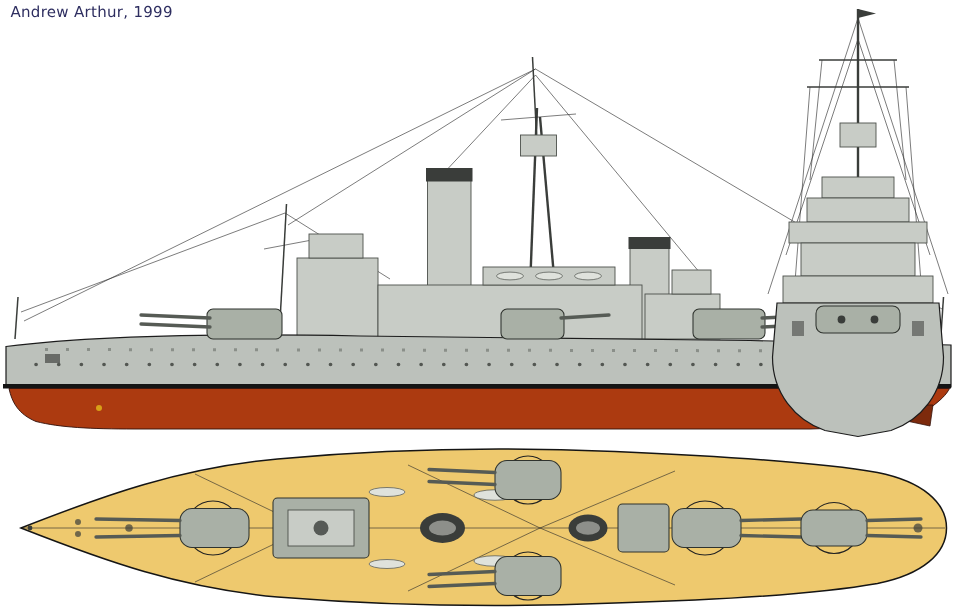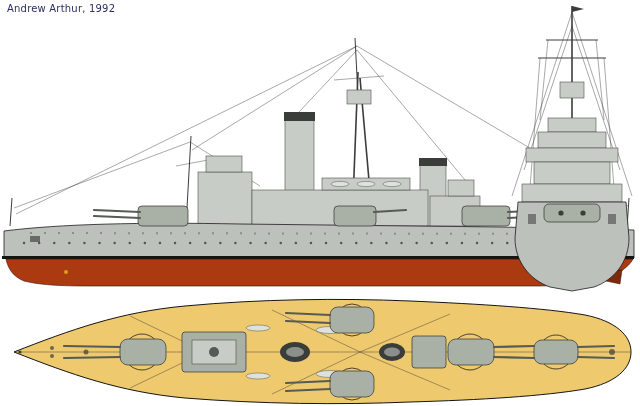--- a/index.html
+++ b/index.html
@@ -19,21 +19,21 @@
   .mast   { stroke:#3a3d3a; stroke-width:1.6; fill:none; }
   .thin   { stroke:#3a3d3a; stroke-width:1; fill:none; }
   .barrel { stroke:#565b55; stroke-width:2.2; fill:none; stroke-linecap:round; }
   .dark   { fill:var(--funnel-dark,#3a3d3a); }
   .ring   { fill:none; stroke:#222; stroke-width:.8; }
 </style>
 </head>
 <body>
 
 <div class="canvas">
-  <div class="caption">Andrew Arthur, 1992</div>
+  <div class="caption">Andrew Arthur, 1999</div>
 
   <svg width="640" height="406" viewBox="0 0 640 406">
 
     <g>
 
       <g>
         <path class="rig" d="M357,46 L16,214"></path>
         <path class="rig" d="M357,46 L192,150"></path>
         <path class="rig" d="M357,50 L299,112"></path>
         <path class="rig" d="M357,46 L628,206"></path>

